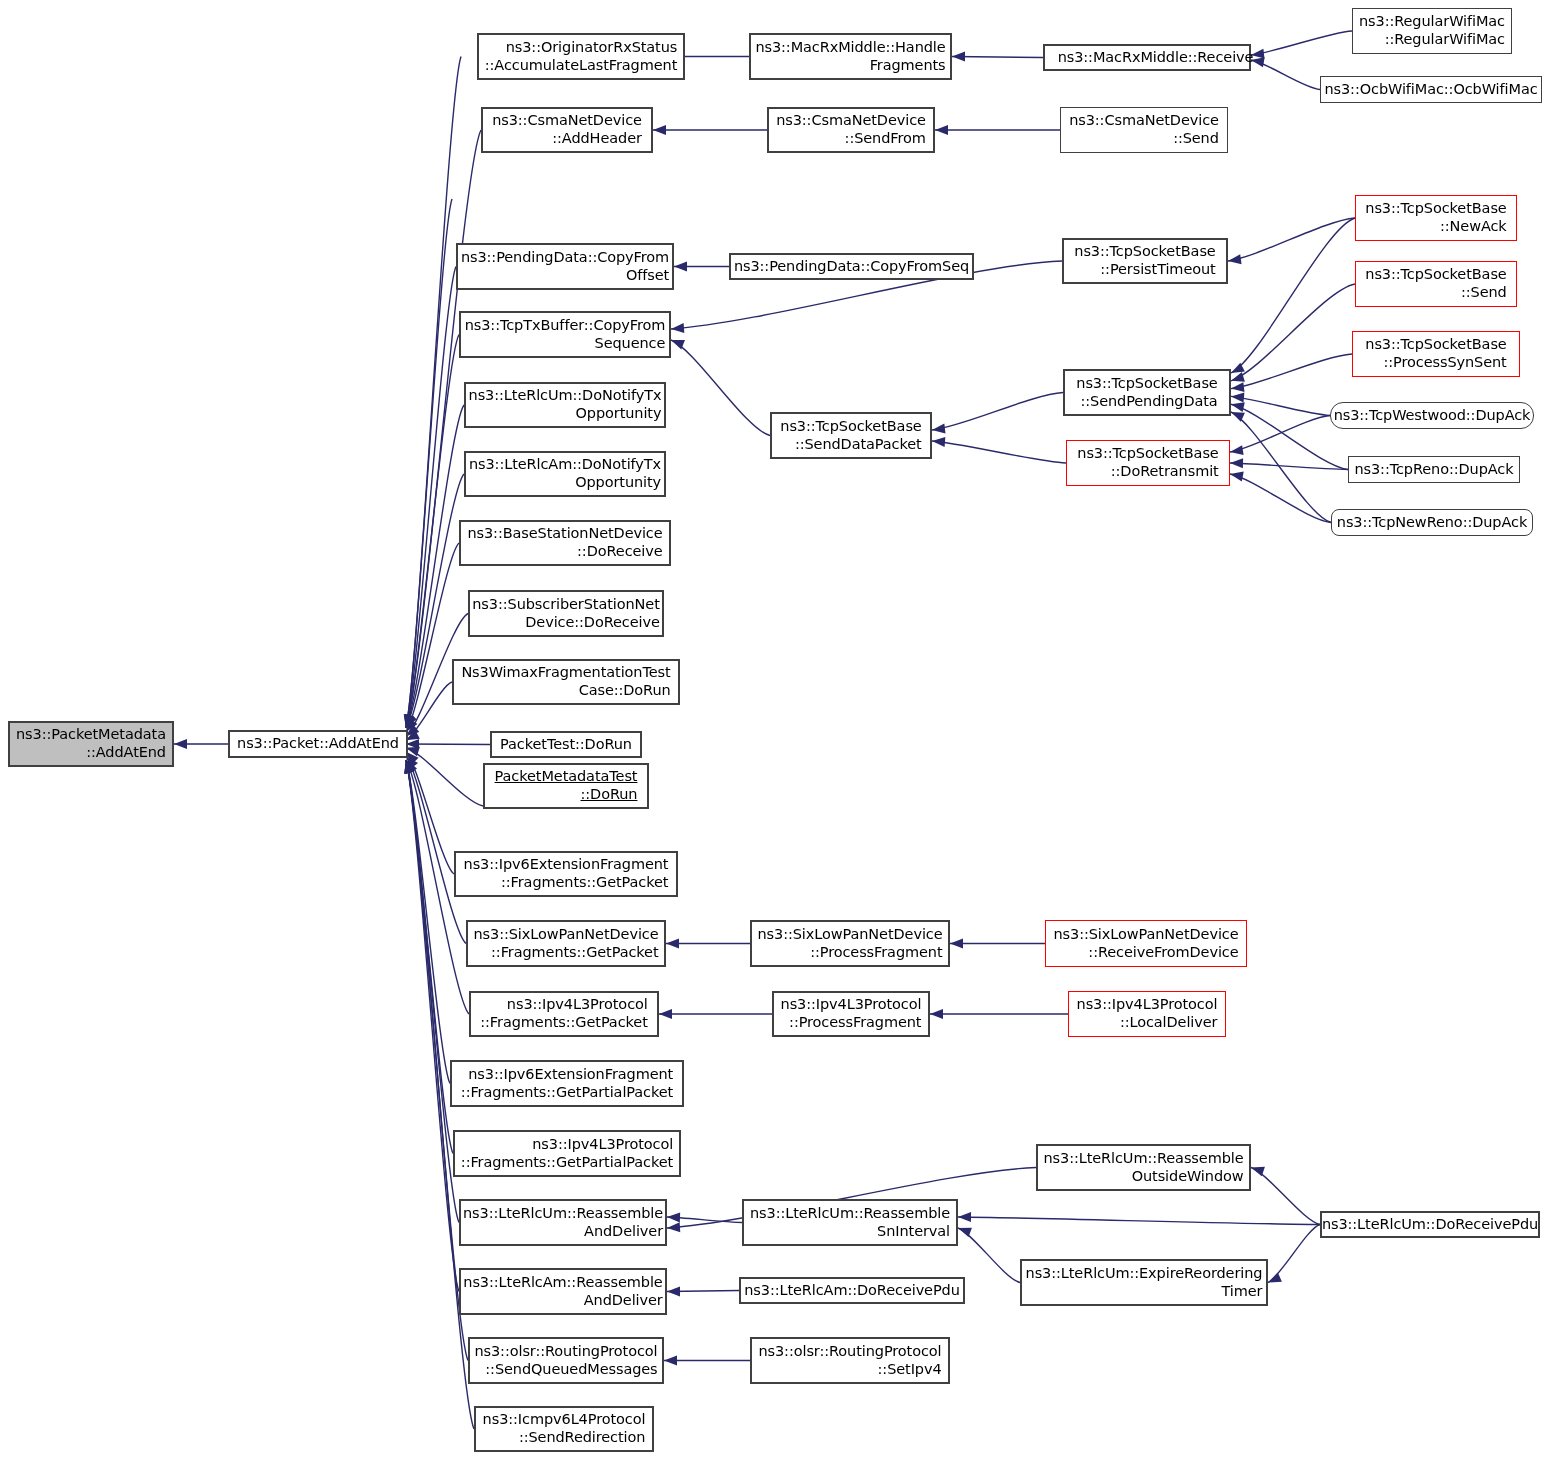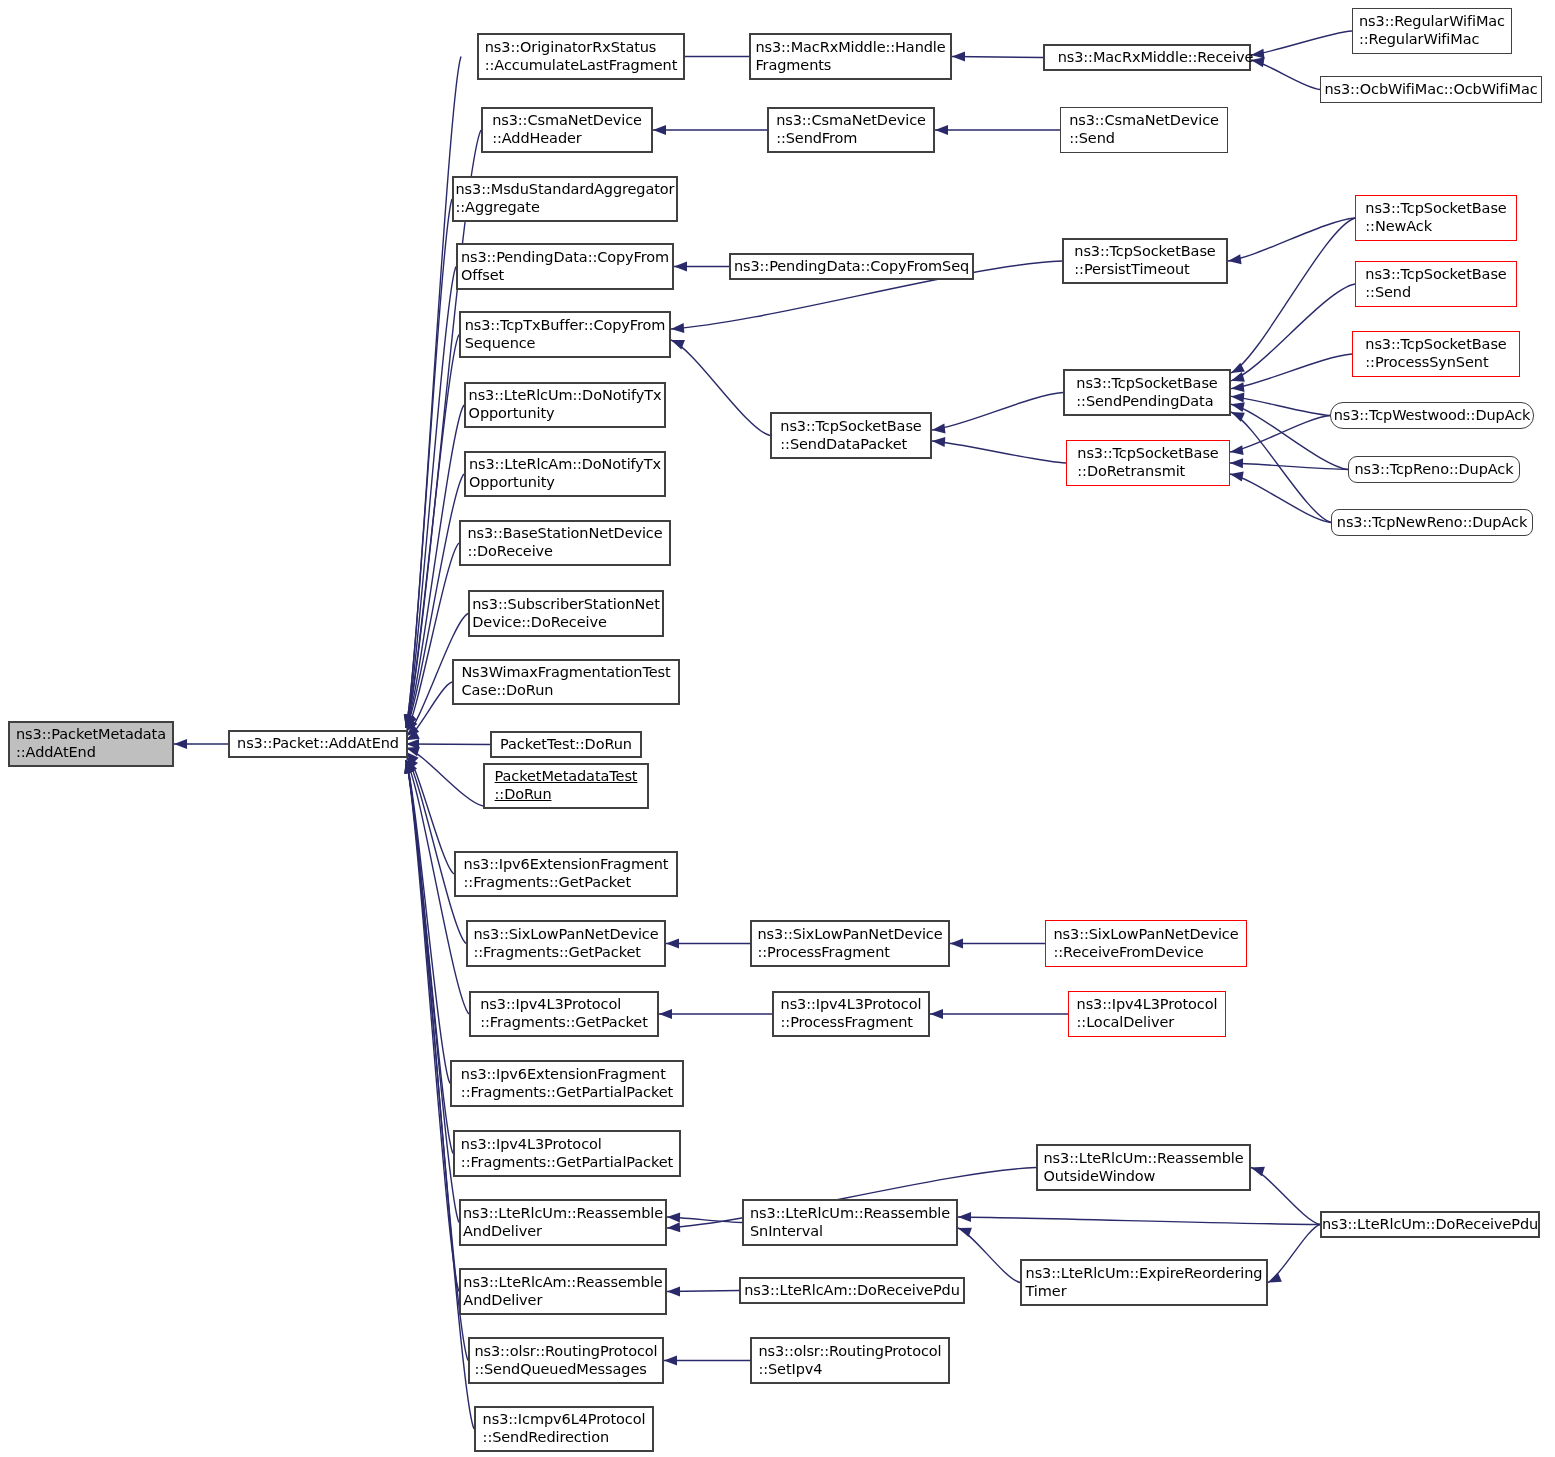--- a/index.html
+++ b/index.html
@@ -23,21 +23,21 @@
     width: 1555px;
     height: 1457px;
     pointer-events: none;
   }
   .node {
     position: absolute;
     box-sizing: border-box;
     display: flex;
     align-items: center;
     justify-content: center;
-    text-align: left;
+    text-align: right;
     background: #ffffff;
     border: 1px solid #404040;
     color: #000000;
     font-size: 14.5px;
     line-height: 1.22;
     letter-spacing: -0.1px;
     white-space: pre-line;
     padding: 0 3px;
     z-index: 2;
   }
@@ -175,43 +175,41 @@
     <div class="node" style="left: 1043px; top: 44px; width: 208px; height: 27px; border-width: 2px; padding-left: 20px;">ns3::MacRxMiddle::Receive</div>
     <div class="node" style="left: 1352px; top: 8px; width: 160px; height: 46px;">ns3::RegularWifiMac
 ::RegularWifiMac</div>
     <div class="node" style="left: 1320px; top: 76px; width: 222px; height: 27px;">ns3::OcbWifiMac::OcbWifiMac</div>
     <div class="node" style="left: 481px; top: 107px; width: 172px; height: 46px; border-width: 2px;">ns3::CsmaNetDevice
 ::AddHeader</div>
     <div class="node" style="left: 767px; top: 107px; width: 168px; height: 46px; border-width: 2px;">ns3::CsmaNetDevice
 ::SendFrom</div>
     <div class="node" style="left: 1060px; top: 107px; width: 168px; height: 46px;">ns3::CsmaNetDevice
 ::Send</div>
-    <div class="node" style="left: 452px; top: 176px; width: 226px; height: 46px; border-width: 2px;">ns3::MsduStandardAggregator
-::Aggregate</div>
     <div class="node" style="left: 456px; top: 243px; width: 218px; height: 47px; border-width: 2px;">ns3::PendingData::CopyFrom
 Offset</div>
     <div class="node" style="left: 729px; top: 253px; width: 245px; height: 27px; border-width: 2px;">ns3::PendingData::CopyFromSeq</div>
     <div class="node" style="left: 459px; top: 311px; width: 212px; height: 47px; border-width: 2px;">ns3::TcpTxBuffer::CopyFrom
 Sequence</div>
     <div class="node" style="left: 1062px; top: 238px; width: 166px; height: 46px; border-width: 2px;">ns3::TcpSocketBase
 ::PersistTimeout</div>
     <div class="node red" style="left: 1355px; top: 195px; width: 162px; height: 46px;">ns3::TcpSocketBase
 ::NewAck</div>
     <div class="node red" style="left: 1355px; top: 261px; width: 162px; height: 46px;">ns3::TcpSocketBase
 ::Send</div>
     <div class="node red" style="left: 1352px; top: 331px; width: 168px; height: 46px;">ns3::TcpSocketBase
 ::ProcessSynSent</div>
     <div class="node" style="left: 1063px; top: 369px; width: 168px; height: 47px; border-width: 2px;">ns3::TcpSocketBase
 ::SendPendingData</div>
     <div class="node" style="left: 770px; top: 412px; width: 162px; height: 47px; border-width: 2px;">ns3::TcpSocketBase
 ::SendDataPacket</div>
     <div class="node red" style="left: 1066px; top: 440px; width: 164px; height: 46px;">ns3::TcpSocketBase
 ::DoRetransmit</div>
     <div class="node" style="left: 1330px; top: 402px; width: 204px; height: 27px; border-radius: 13px;">ns3::TcpWestwood::DupAck</div>
-    <div class="node" style="left: 1348px; top: 456px; width: 172px; height: 27px; border-radius: 9px;">ns3::TcpReno::DupAck</div>
+    <div class="node" style="left: 1348px; top: 456px; width: 172px; height: 27px;">ns3::TcpReno::DupAck</div>
     <div class="node" style="left: 1331px; top: 509px; width: 202px; height: 27px; border-radius: 8px;">ns3::TcpNewReno::DupAck</div>
     <div class="node" style="left: 464px; top: 382px; width: 202px; height: 46px; border-width: 2px;">ns3::LteRlcUm::DoNotifyTx
 Opportunity</div>
     <div class="node" style="left: 464px; top: 451px; width: 202px; height: 46px; border-width: 2px;">ns3::LteRlcAm::DoNotifyTx
 Opportunity</div>
     <div class="node" style="left: 459px; top: 520px; width: 212px; height: 46px; border-width: 2px;">ns3::BaseStationNetDevice
 ::DoReceive</div>
     <div class="node" style="left: 468px; top: 590px; width: 196px; height: 47px; border-width: 2px;">ns3::SubscriberStationNet
 Device::DoReceive</div>
     <div class="node" style="left: 452px; top: 659px; width: 228px; height: 46px; border-width: 2px;">Ns3WimaxFragmentationTest

